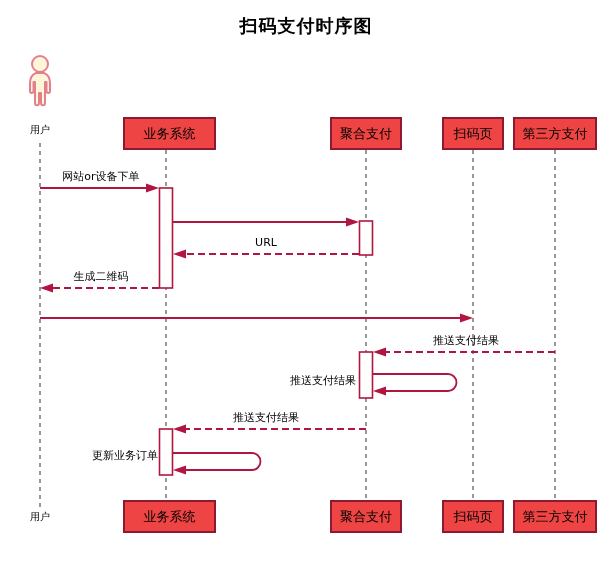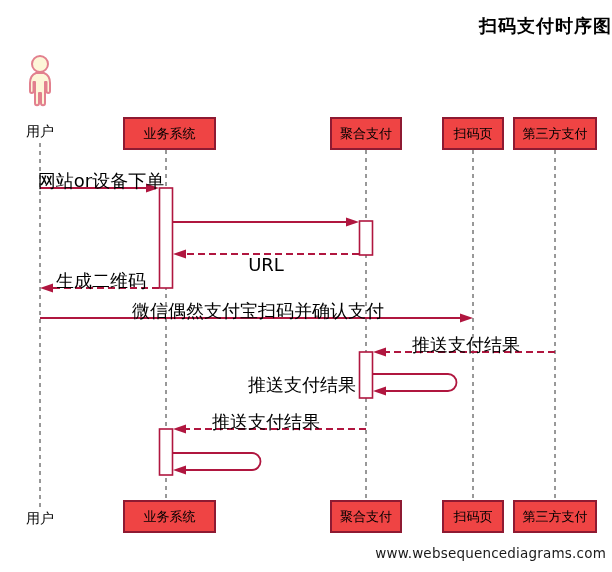--- a/index.html
+++ b/index.html
@@ -2,33 +2,33 @@
 <html><head>
 <meta charset="utf-8">
 <style>
   html,body{margin:0;padding:0;background:#fff;}
   .canvas{
     position:relative;width:612px;height:572px;background:#ffffff;overflow:hidden;
     font-family:"DejaVu Sans","Liberation Sans",sans-serif;color:#000;
   }
   .abs{position:absolute;}
   .title{
-    left:0;right:0;top:14px;text-align:right;
+    left:0;right:0;top:14px;text-align:center;
     font-size:18px;font-weight:bold;letter-spacing:1px;
   }
   .pbox{
     box-sizing:border-box;background:#ef4444;border:2px solid #8e1a32;
     display:flex;align-items:center;justify-content:center;
     font-size:13px;white-space:nowrap;
   }
   .plabel{
-    transform:translateX(-50%);font-size:14px;white-space:nowrap;
+    transform:translateX(-50%);font-size:10px;white-space:nowrap;
   }
   .msg{
-    font-size:18px;white-space:nowrap;
+    font-size:11px;white-space:nowrap;
   }
   .msg.center{transform:translateX(-50%);}
   .footer{
     right:6px;top:545px;font-size:13.5px;color:#1a1a1a;letter-spacing:.2px;
   }
   svg{display:block;}
 </style>
 </head>
 <body>
 
@@ -100,22 +100,21 @@
   <div class="abs pbox" style="left:442px;top:117px;width:62px;height:33px;">扫码页</div>
   <div class="abs pbox" style="left:513px;top:117px;width:84px;height:33px;">第三方支付</div>
 
   <div class="abs plabel" style="left:40px;top:510px;">用户</div>
   <div class="abs pbox" style="left:123px;top:500px;width:93px;height:33px;">业务系统</div>
   <div class="abs pbox" style="left:330px;top:500px;width:72px;height:33px;">聚合支付</div>
   <div class="abs pbox" style="left:442px;top:500px;width:62px;height:33px;">扫码页</div>
   <div class="abs pbox" style="left:513px;top:500px;width:84px;height:33px;">第三方支付</div>
 
   <div class="abs msg center" style="left:101px;top:169px;">网站or设备下单</div>
-  <div class="abs msg center" style="left:266px;top:236px;margin-top:18px;">URL</div>
+  <div class="abs msg center" style="left:266px;top:236px;">URL</div>
   <div class="abs msg center" style="left:101px;top:269px;text-align:right;">生成二维码</div>
-  <div class="abs msg center" style="left:258px;top:299px;">微信偶然支付宝扫码并确认支付</div>
   <div class="abs msg center" style="left:466px;top:333px;">推送支付结果</div>
   <div class="abs msg" style="right:256px;top:373px;">推送支付结果</div>
   <div class="abs msg center" style="left:266px;top:410px;">推送支付结果</div>
+  <div class="abs msg" style="right:454px;top:448px;">更新业务订单</div>
 
-  <div class="abs footer">www.websequencediagrams.com</div>
 
 </div>
 
 </body></html>

